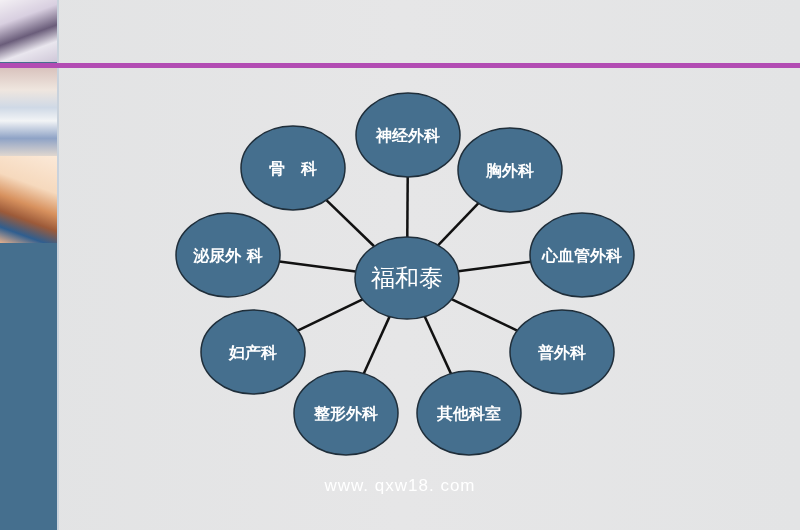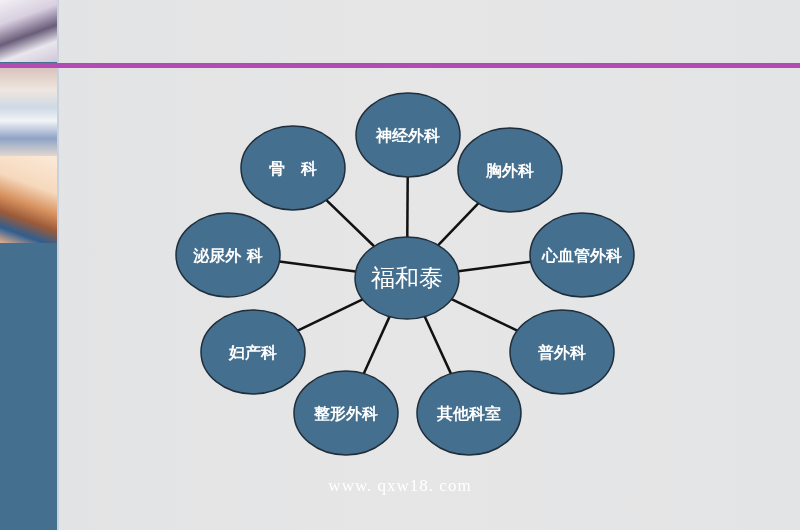--- a/index.html
+++ b/index.html
@@ -13,21 +13,21 @@
   .photo-2 { top:68px; height:88px;
     background: linear-gradient(180deg, #d9c3be 0%, #efe6df 25%, #cfd9e6 45%, #f2f4f6 60%, #8fa3c6 80%, #e0d7cf 100%); }
   .photo-3 { top:156px; height:87px;
     background: linear-gradient(200deg, #fbe9d8 0%, #f6d9bd 35%, #d7915e 55%, #9c5a39 70%, #2f5e8f 85%, #e5b08d 100%); }
   .sidebar-edge { position:absolute; left:57px; top:0; width:2px; height:530px; background:#c9d2dc; }
   .purple-line { position:absolute; left:0; top:63px; width:800px; height:5px; background:#b24cb3; }
   svg.diagram { position:absolute; left:0; top:0; }
   .node-text { fill:#ffffff; font-family:"DejaVu Serif","Liberation Serif",serif; font-size:16px; font-weight:bold; }
   .center-text { fill:#ffffff; font-family:"DejaVu Serif","Liberation Serif",serif; font-size:24px; }
   .footer { position:absolute; left:300px; top:476px; width:200px; text-align:center;
-            color:#ffffff; font-family:Liberation Serif, serif; font-size:17px; letter-spacing:1px; }
+            color:#ffffff; font-family:Liberation Sans, sans-serif; font-size:17px; letter-spacing:1px; }
 </style>
 </head>
 <body>
 
 <div class="sidebar">
   <div class="photo photo-1"></div>
   <div class="photo photo-2"></div>
   <div class="photo photo-3"></div>
 </div>
 <div class="sidebar-edge"></div>

